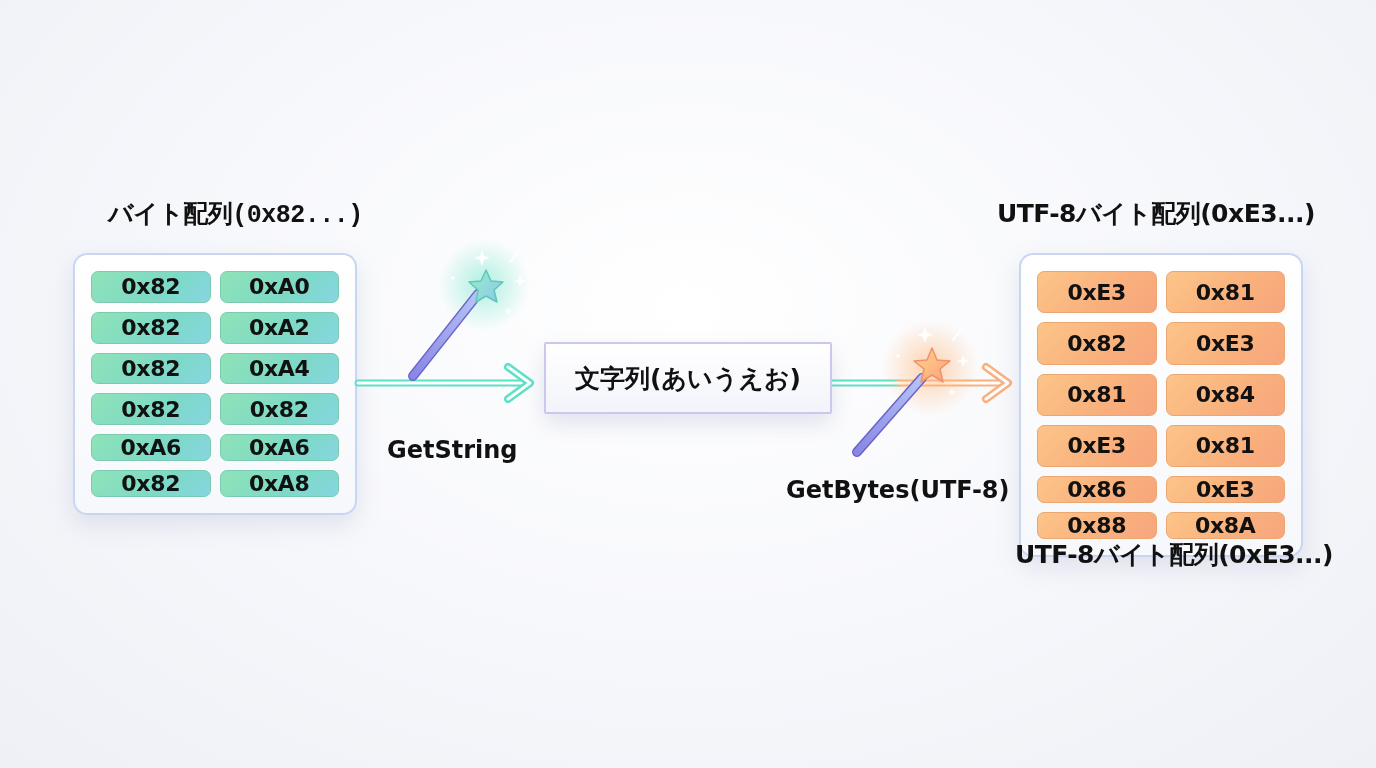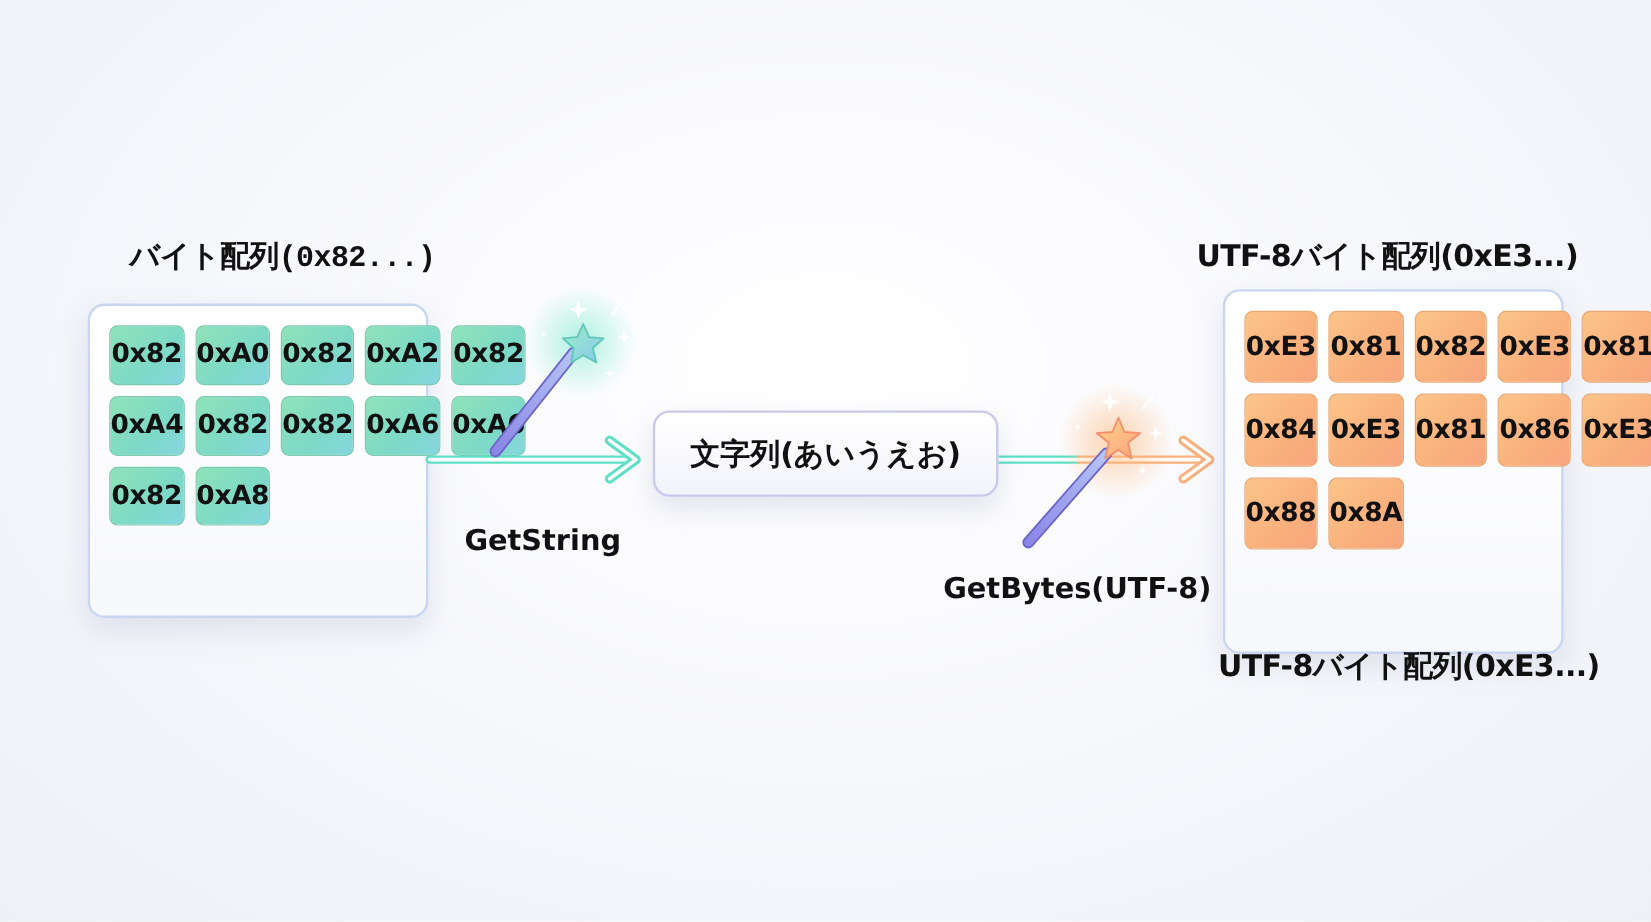--- a/index.html
+++ b/index.html
@@ -19,27 +19,27 @@
     white-space: nowrap;
   }
   .panel {
     position: absolute;
     background: linear-gradient(180deg, #ffffff 0%, #f7f8fc 100%);
     border: 2px solid #c9d3f0;
     border-radius: 14px;
     box-shadow: 0 10px 24px rgba(120,130,170,0.18);
     padding: 16px 16px;
     display: grid;
-    grid-template-columns: repeat(5, 1fr);
+    grid-template-columns: repeat(2, 1fr);
     grid-template-rows: repeat(4, 1fr);
     gap: 9px 9px;
     text-align: right;
   }
   .panel.left { left: 73px; top: 253px; width: 284px; height: 262px; border-color: #c8d6f2; }
-  .panel.right { left: 1019px; top: 241px; width: 284px; height: 304px; border-color: #c8d6f2; }
+  .panel.right { left: 1019px; top: 253px; width: 284px; height: 304px; border-color: #c8d6f2; }
   .cell {
     border-radius: 7px;
     display: flex; align-items: center; justify-content: center;
     font-weight: bold;
     font-size: 22px;
     color: #111;
     letter-spacing: -0.3px;
   }
   .cell.green {
     background: linear-gradient(135deg, #8fe3b8 0%, #7dd9c7 60%, #86d6e0 100%);
@@ -47,21 +47,21 @@
   }
   .cell.orange {
     background: linear-gradient(135deg, #fcc589 0%, #f9b07c 60%, #f7a57e 100%);
     border: 1px solid #eaa772;
   }
   .center-box {
     position: absolute;
     left: 544px; top: 342px; width: 288px; height: 72px;
     background: linear-gradient(180deg, #ffffff 0%, #f3f4fb 100%);
     border: 2px solid #cbc8ee;
-    border-radius: 14px;
+    border-radius: 2px;
     box-shadow: 0 10px 22px rgba(120,130,170,0.2);
     display: flex; align-items: center; justify-content: center;
     font-weight: bold; font-size: 25px; color: #111; text-align: center;
   }
   .label {
     position: absolute;
     font-weight: bold; font-size: 24px; color: #111;
     white-space: nowrap;
   }
   svg.overlay { position: absolute; left: 0; top: 0; }

